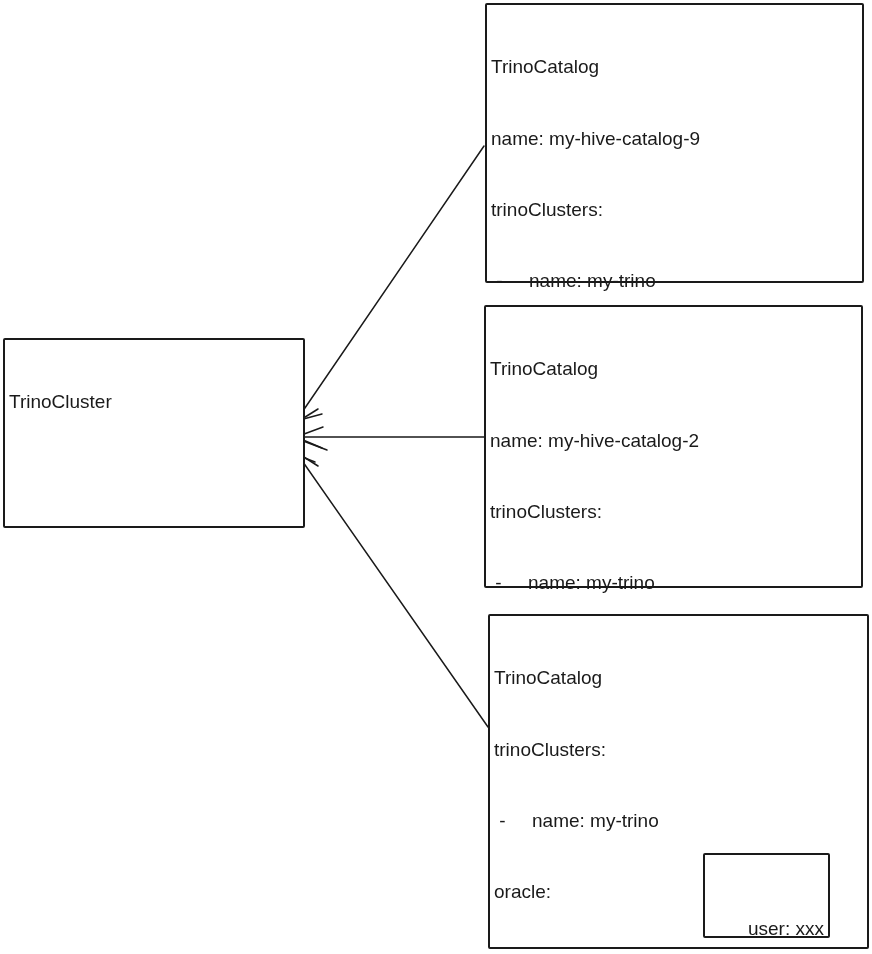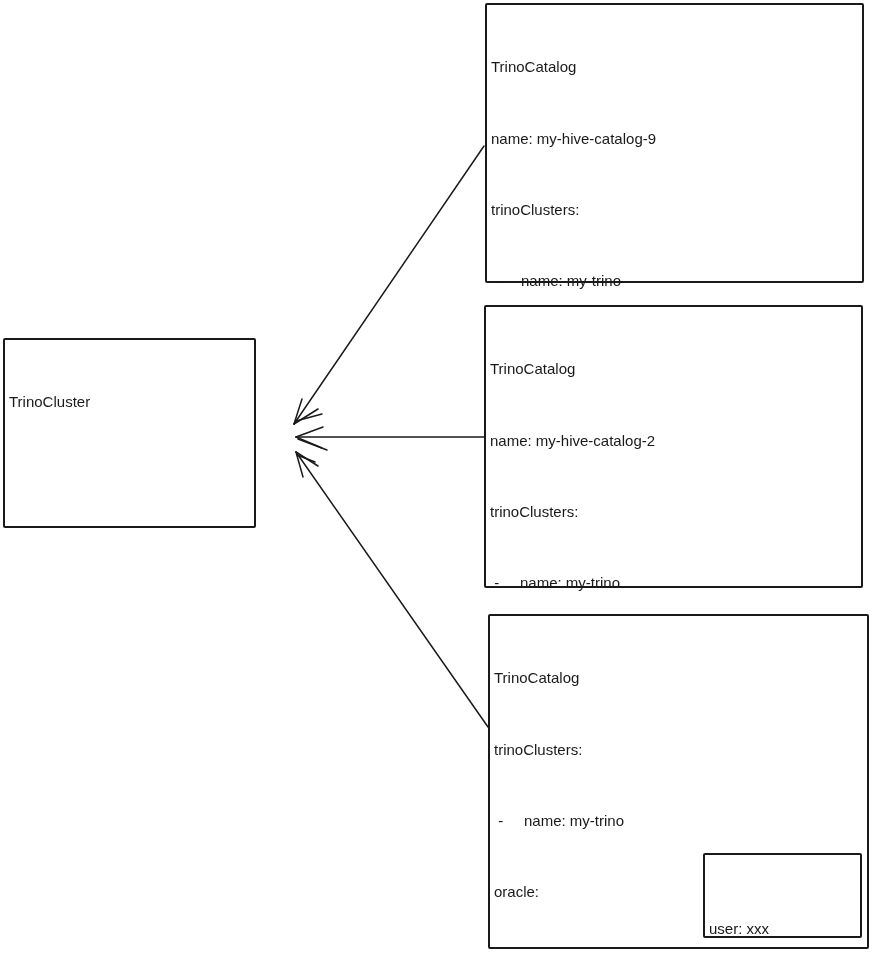--- a/index.html
+++ b/index.html
@@ -21,32 +21,32 @@
   }
   .connectors path{
     fill:none;stroke:var(--ink);stroke-width:1.5;stroke-linecap:round;
   }
   .box{
     position:absolute;
     box-sizing:border-box;
     border:2px solid var(--ink);
     border-radius:2px;
     background:var(--bg);
-    font-size:15px;
+    font-size:19px;
     line-height:23.7px;
     white-space:pre;
     padding:3px 4px;
   }
-  .cluster-box{left:3px;top:338px;width:253px;height:190px;}
+  .cluster-box{left:3px;top:338px;width:302px;height:190px;}
   .catalog-box-1{left:485px;top:3px;width:379px;height:280px;}
   .catalog-box-2{left:484px;top:305px;width:379px;height:283px;}
   .catalog-box-3{left:488px;top:614px;width:381px;height:335px;}
   .secret-box{
-    left:703px;top:853px;width:159px;height:85px;
-    text-align:left;
+    left:703px;top:853px;width:127px;height:85px;
+    text-align:right;
     padding-top:15px;
     white-space:pre;
   }
   .yaml-line{white-space:pre;}
 </style>
 </head>
 <body>
 
 <div class="canvas">
 

